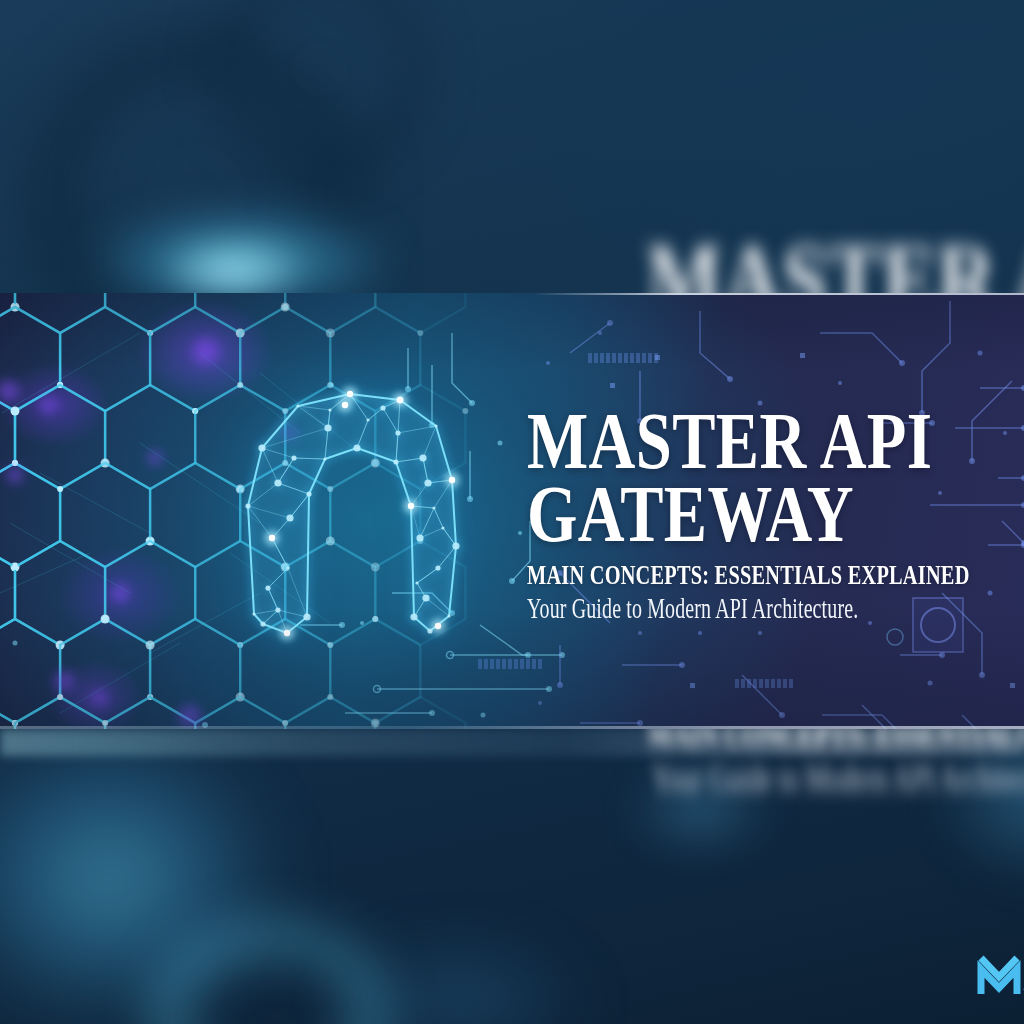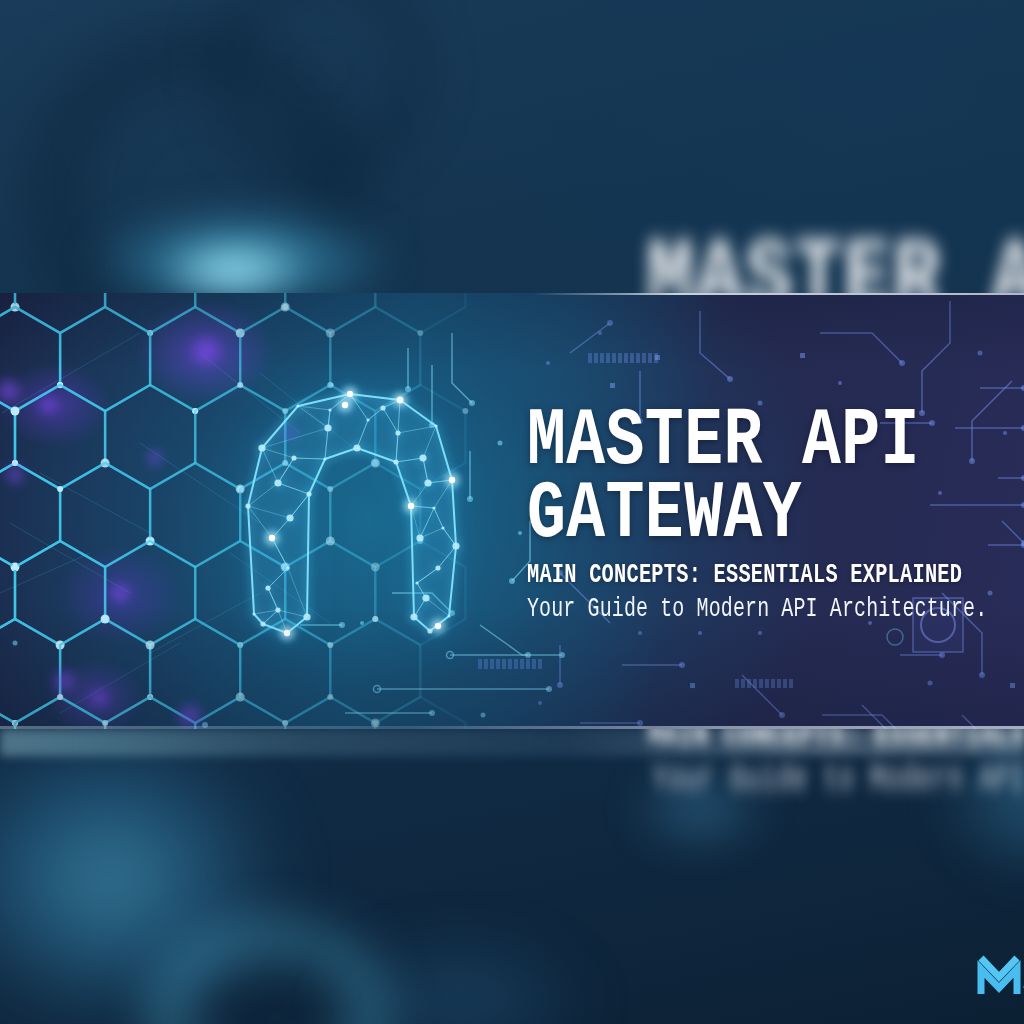--- a/index.html
+++ b/index.html
@@ -1,18 +1,18 @@
 <!DOCTYPE html>
 <html><head>
 <meta charset="utf-8">
 <style>
   html,body{margin:0;padding:0;background:#0b2238;}
   .canvas{
     position:relative;width:1024px;height:1024px;overflow:hidden;
-    font-family:Liberation Mono, monospace;
+    font-family:Liberation Serif, serif;
     background:
       radial-gradient(700px 500px at 85% 8%, rgba(20,55,85,.9) 0%, rgba(18,48,77,0) 70%),
       linear-gradient(168deg,#1a3c5a 0%,#14344f 28%,#122e4a 55%,#0f273e 82%,#0c2034 100%);
   }
   .canvas *{box-sizing:border-box;}
   
   .blob{position:absolute;border-radius:50%;pointer-events:none;}
   .ring-topleft{left:30px;top:30px;width:330px;height:330px;border:46px solid rgba(10,32,54,.55);filter:blur(28px);}
   .ring-top2{left:210px;top:-40px;width:220px;height:220px;border:30px solid rgba(12,38,62,.5);filter:blur(22px);}
   .blob-top-main{left:88px;top:212px;width:310px;height:100px;background:radial-gradient(closest-side,rgba(110,215,245,.75),rgba(70,180,225,.45) 55%,rgba(60,160,210,0));filter:blur(22px);}

